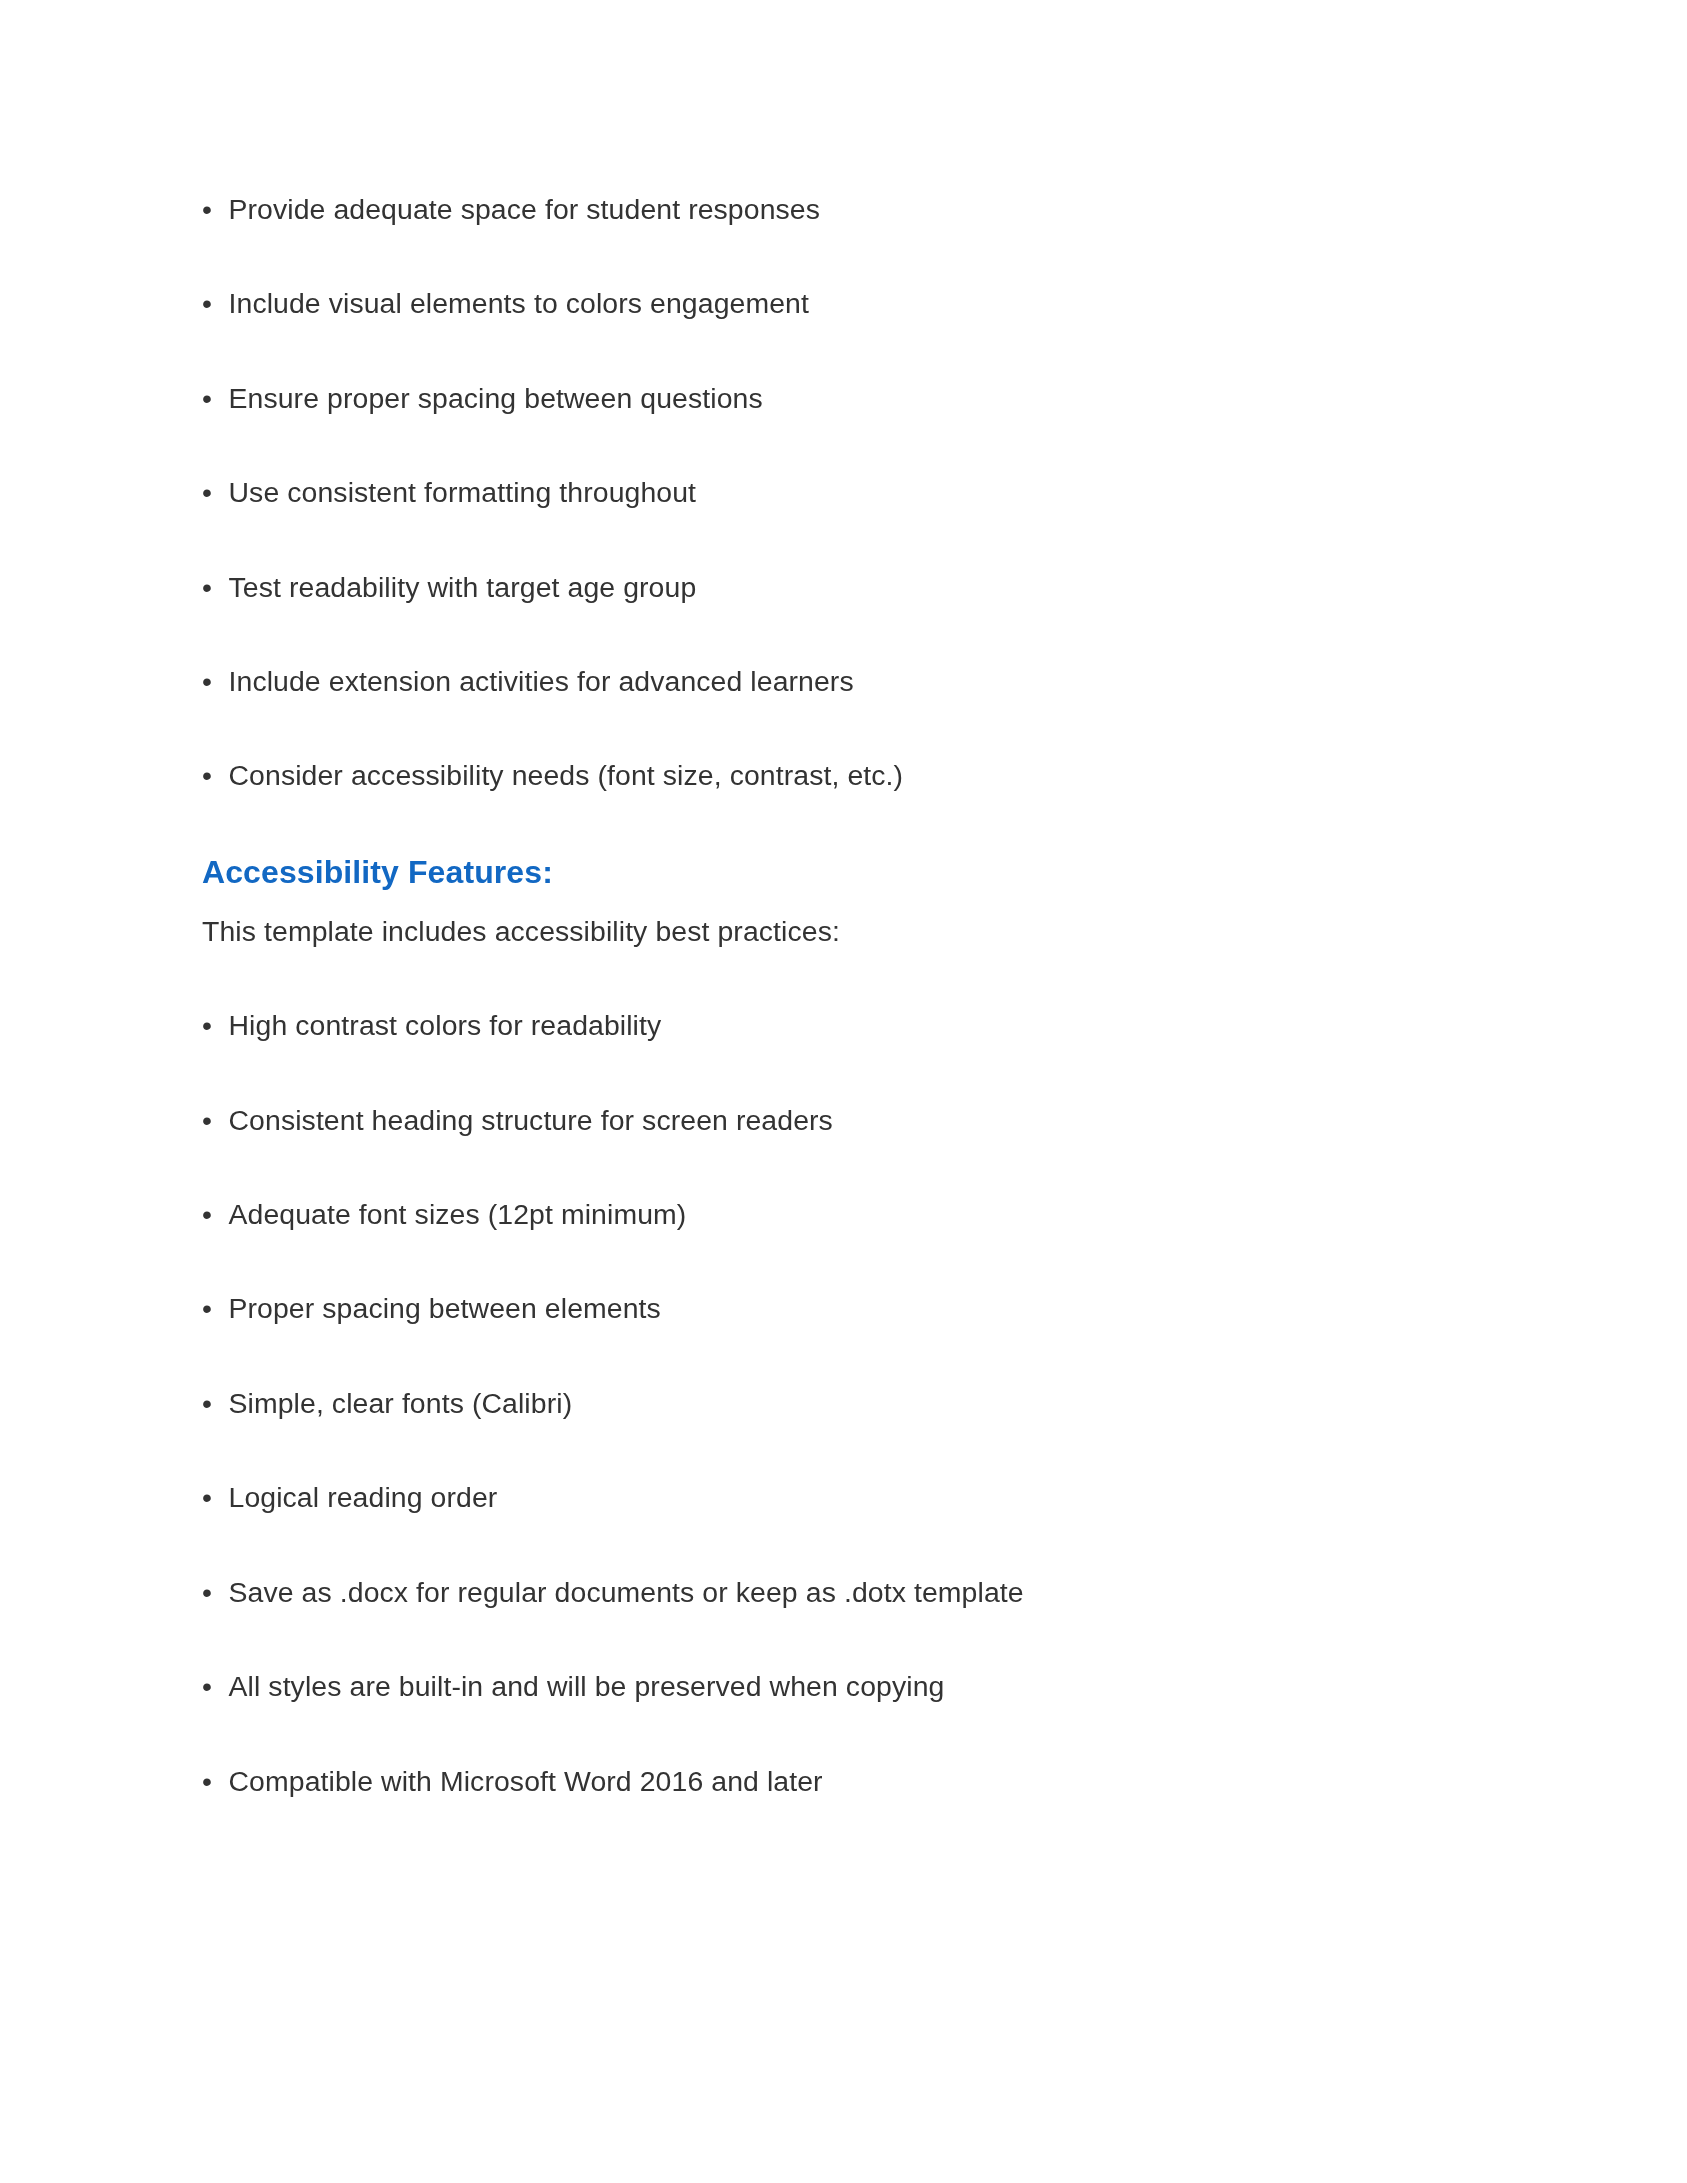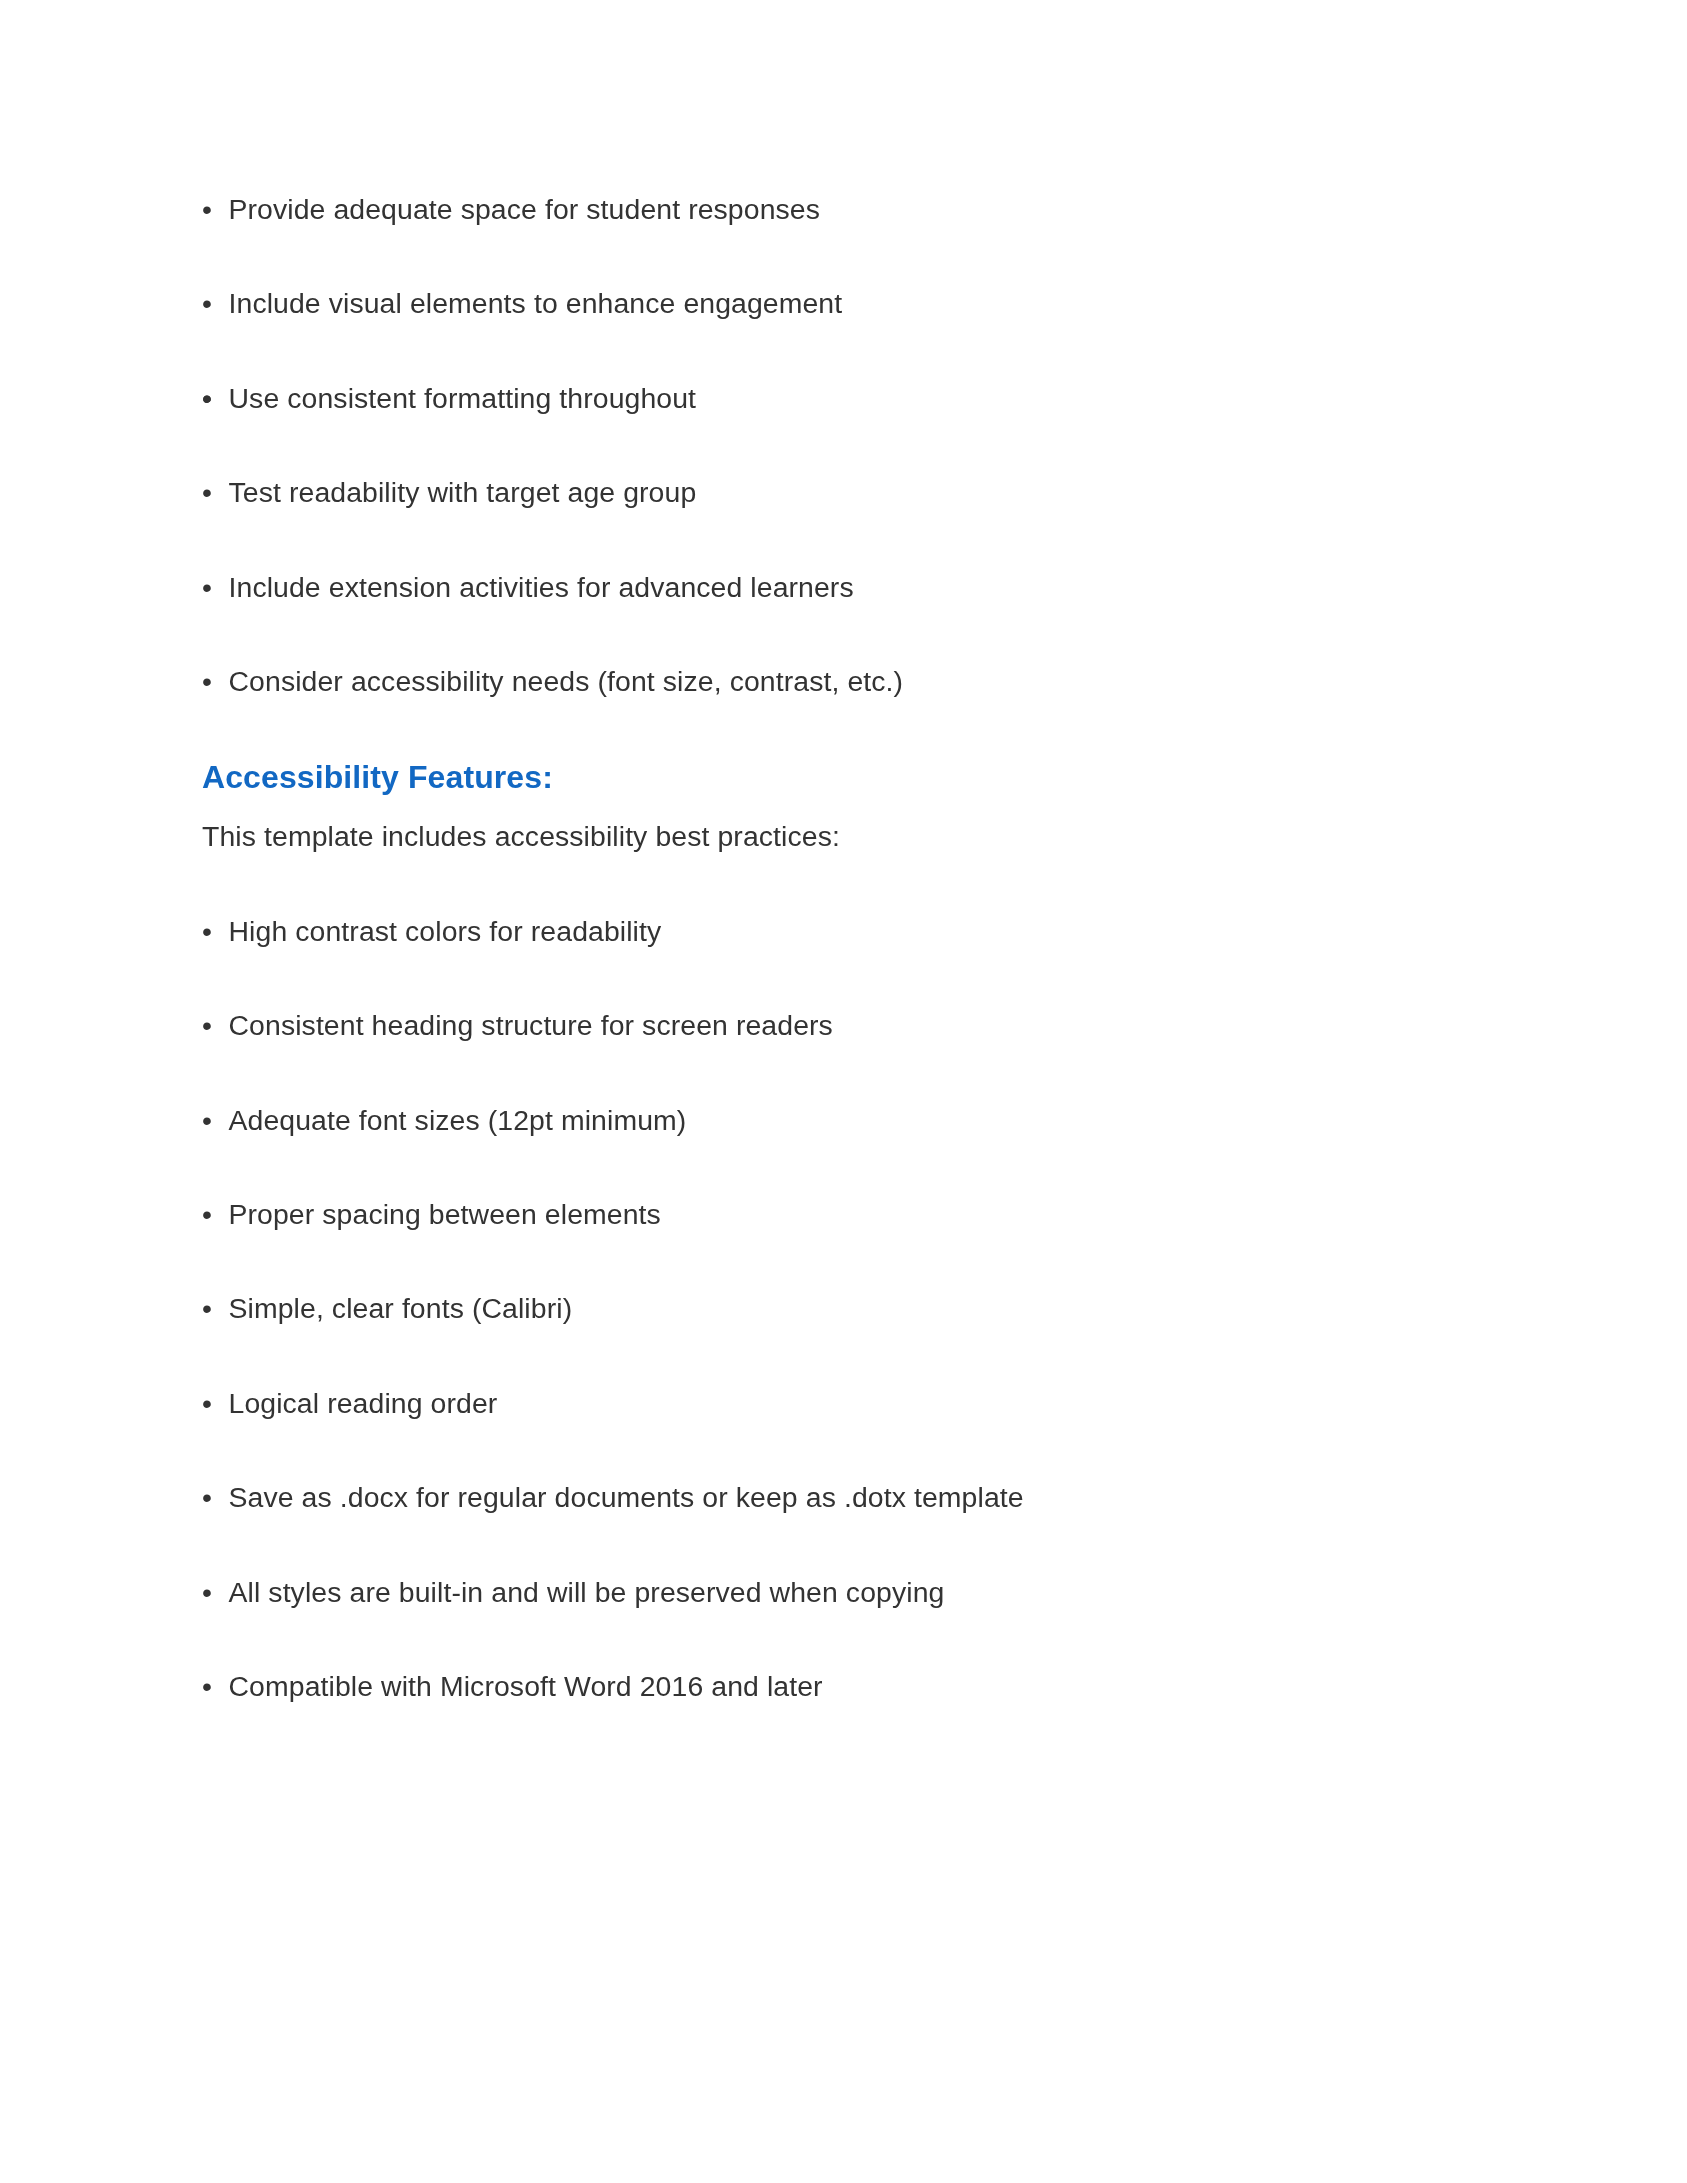--- a/index.html
+++ b/index.html
@@ -81,25 +81,26 @@
 
     <div class="block">
 
       <div class="bullet-item">
         <span class="bullet-glyph">•</span>
         <span class="bullet-text">Provide adequate space for student responses</span>
       </div>
 
       <div class="bullet-item">
         <span class="bullet-glyph">•</span>
-        <span class="bullet-text">Include visual elements to enhance engagement</span>
+        <span class="bullet-text">Include visual elements to colors engagement</span>
       </div>
 
       <div class="bullet-item">
         <span class="bullet-glyph">•</span>
+        <span class="bullet-text">Ensure proper spacing between questions</span>
       </div>
 
       <div class="bullet-item">
         <span class="bullet-glyph">•</span>
         <span class="bullet-text">Use consistent formatting throughout</span>
       </div>
 
       <div class="bullet-item">
         <span class="bullet-glyph">•</span>
         <span class="bullet-text">Test readability with target age group</span>

